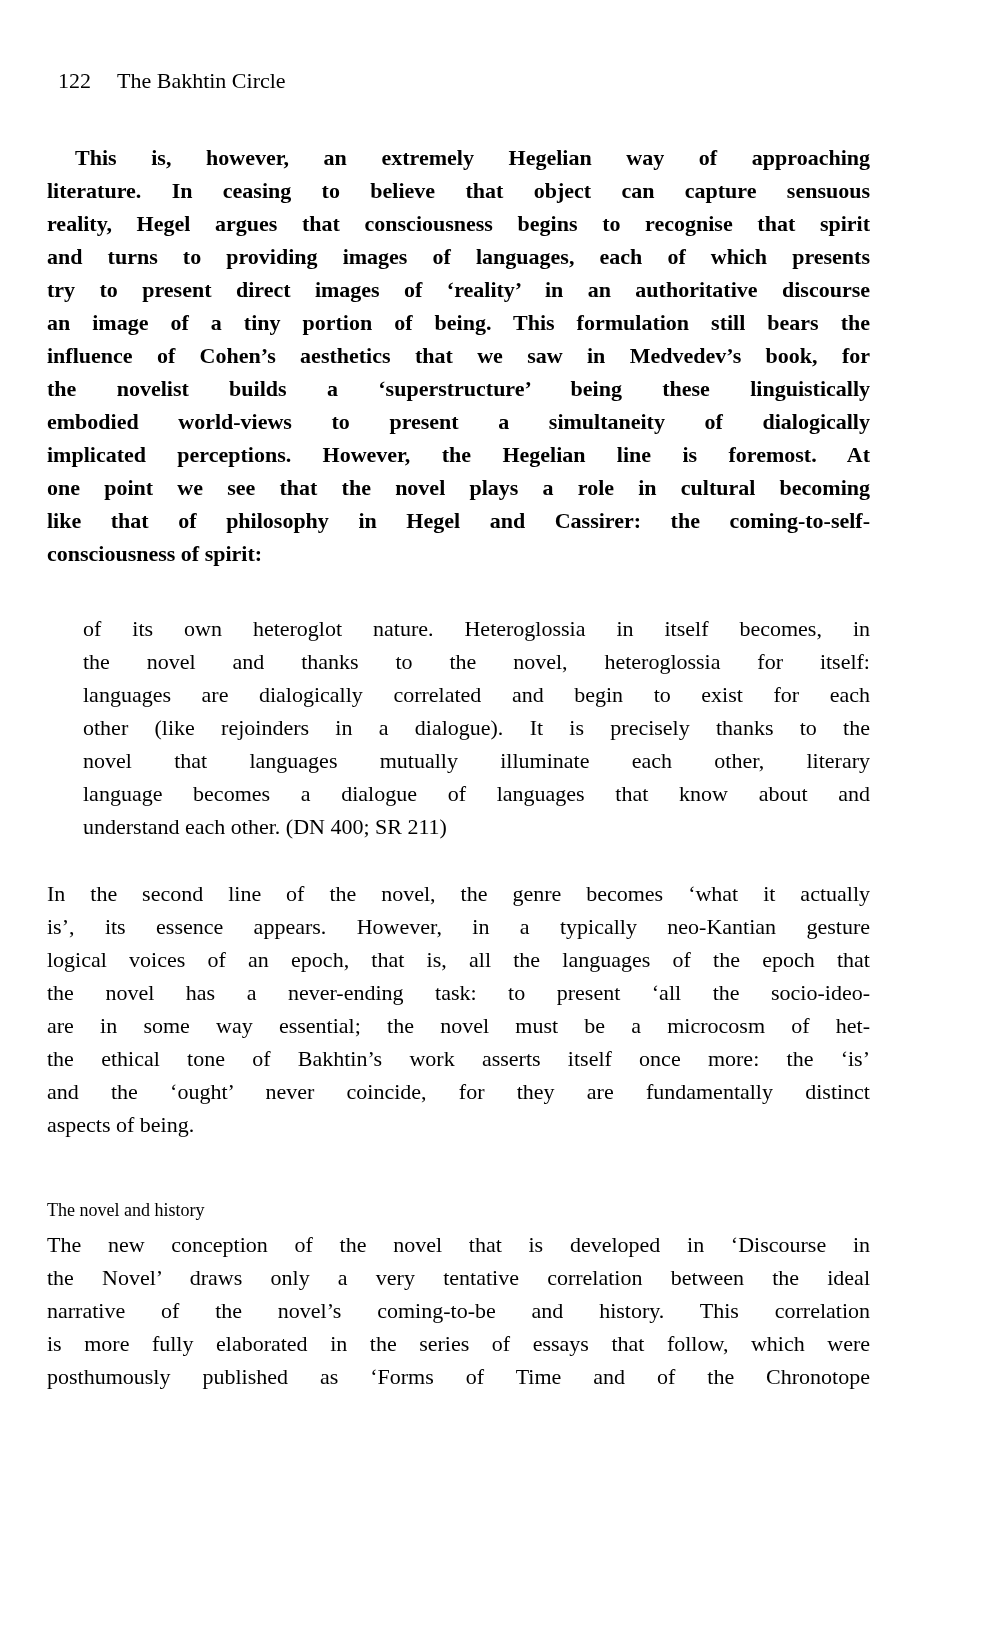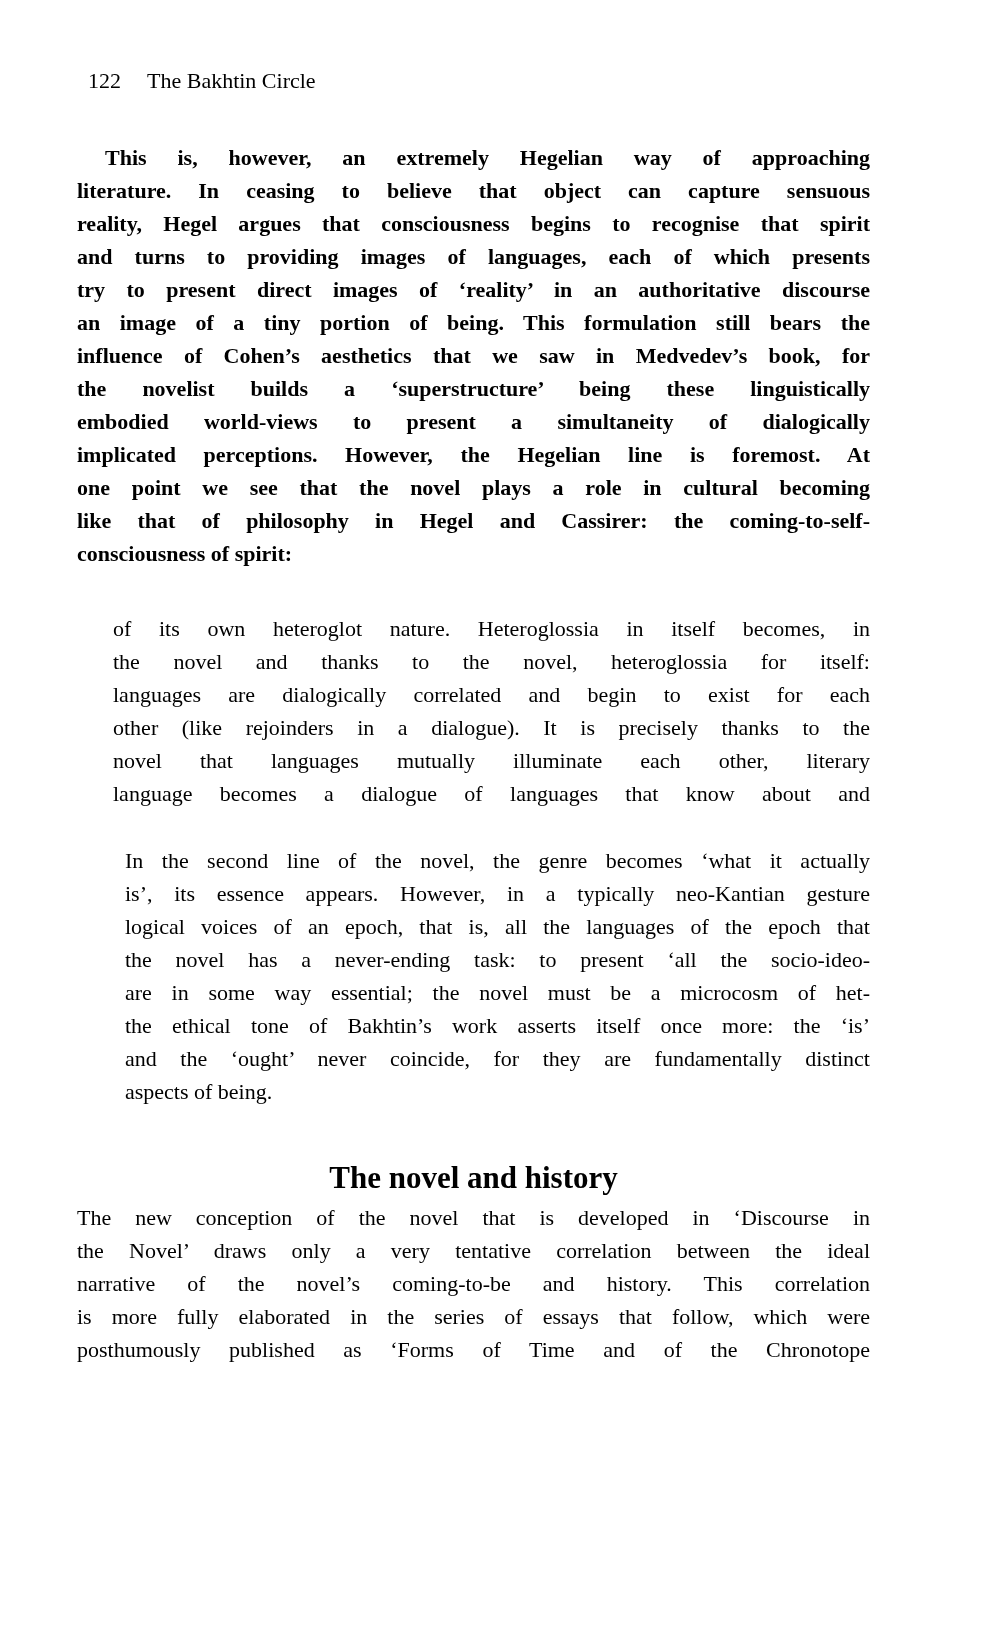--- a/index.html
+++ b/index.html
@@ -12,42 +12,41 @@
     position: relative;
     width: 1008px;
     height: 1631px;
     margin: 0 auto;
     background: #ffffff;
     color: #000000;
     font-family: "Liberation Serif", "DejaVu Serif", serif;
     font-size: 22px;
     line-height: 33px;
     box-sizing: border-box;
-    padding: 64px 138px 0 77px;
+    padding: 64px 138px 0 47px;
     overflow: hidden;
   }
   .header {
     display: flex;
     gap: 26px;
     margin-left: 11px;
     white-space: nowrap;
   }
   .para { margin: 0; }
   .para1 { margin-top: 44px; font-weight: bold; }
-  .para2 { margin-top: 34px; margin-left: 48px; }
-  .para3 { margin-top: 7px; }
+  .para2 { margin-top: 34px; }
+  .para3 { margin-top: 1px; }
   .quote {
     margin: 42px 0 0 36px;
   }
   .heading {
-    font-size: 31px;
-    font-weight: bold;
+    font-size: 18px;
+    font-weight: normal;
     line-height: 33px;
     margin: 53px 0 0 0;
-    text-align: center;
   }
   .line {
     text-align: justify;
     text-align-last: justify;
   }
   .line.last { text-align-last: left; }
   .line.indent { text-indent: 28px; }
 </style>
 </head>
 <body>
@@ -75,20 +74,21 @@
       <div class="line last">consciousness of spirit:</div>
     </div>
 
   <blockquote class="quote">
       <div class="line">of its own heteroglot nature. Heteroglossia in itself becomes, in</div>
       <div class="line">the novel and thanks to the novel, heteroglossia for itself:</div>
       <div class="line">languages are dialogically correlated and begin to exist for each</div>
       <div class="line">other (like rejoinders in a dialogue). It is precisely thanks to the</div>
       <div class="line">novel that languages mutually illuminate each other, literary</div>
       <div class="line">language becomes a dialogue of languages that know about and</div>
+      <div class="line last">understand each other. (DN 400; SR 211)</div>
     </blockquote>
 
   <div class="para para2">
       <div class="line">In the second line of the novel, the genre becomes ‘what it actually</div>
       <div class="line">is’, its essence appears. However, in a typically neo-Kantian gesture</div>
       <div class="line">logical voices of an epoch, that is, all the languages of the epoch that</div>
       <div class="line">the novel has a never-ending task: to present ‘all the socio-ideo-</div>
       <div class="line">are in some way essential; the novel must be a microcosm of het-</div>
       <div class="line">the ethical tone of Bakhtin’s work asserts itself once more: the ‘is’</div>
       <div class="line">and the ‘ought’ never coincide, for they are fundamentally distinct</div>

